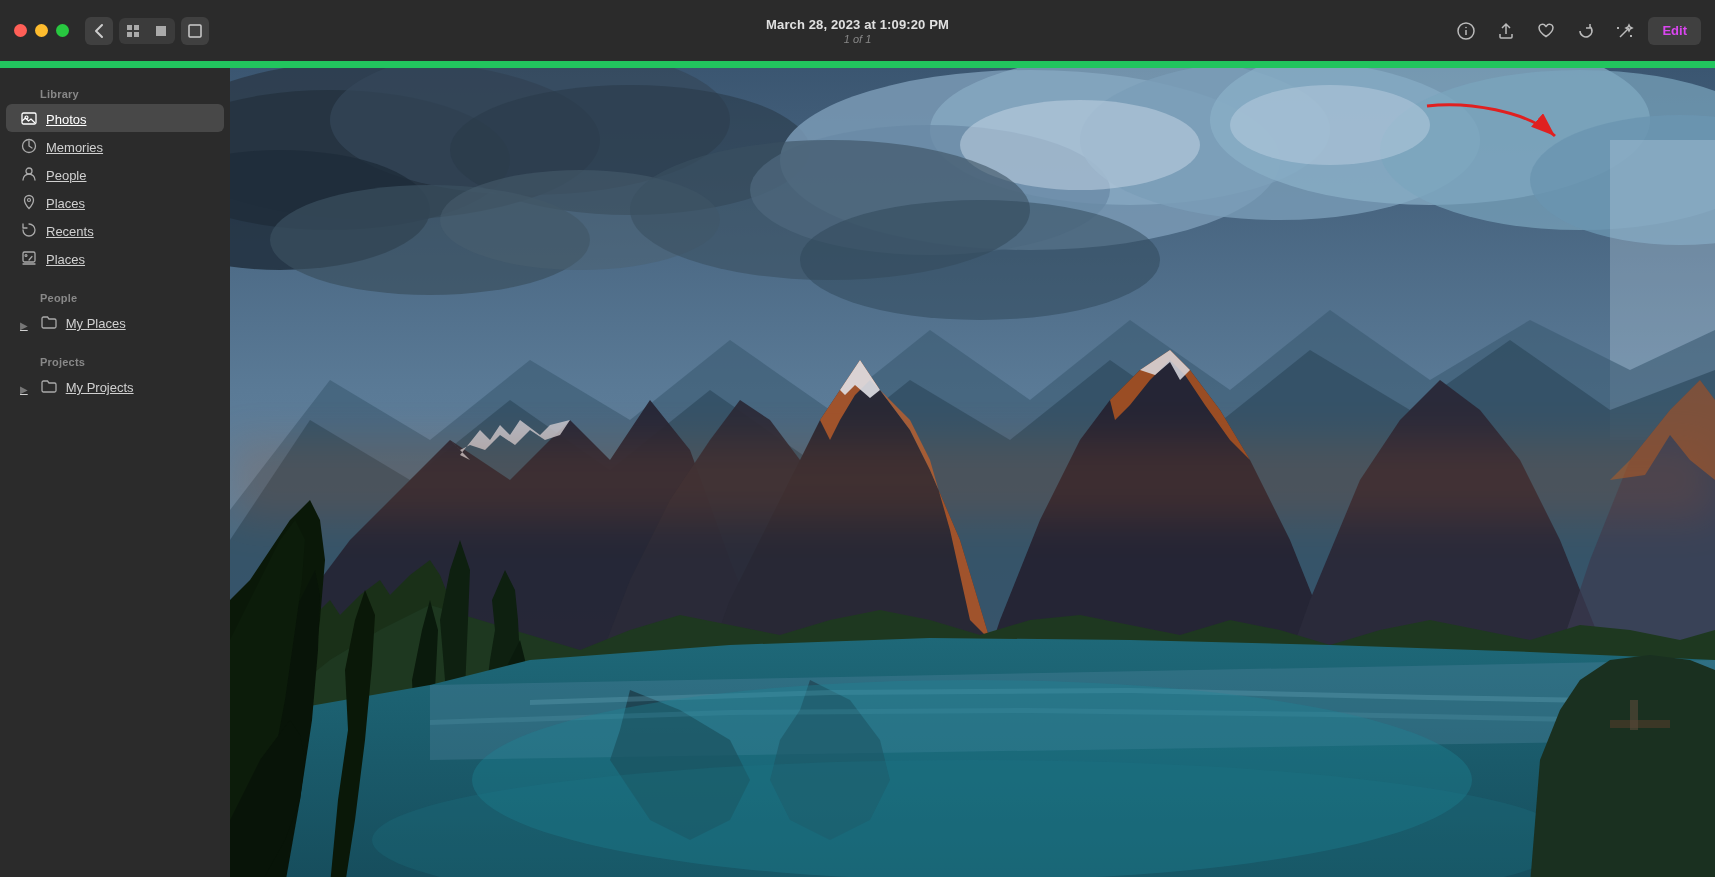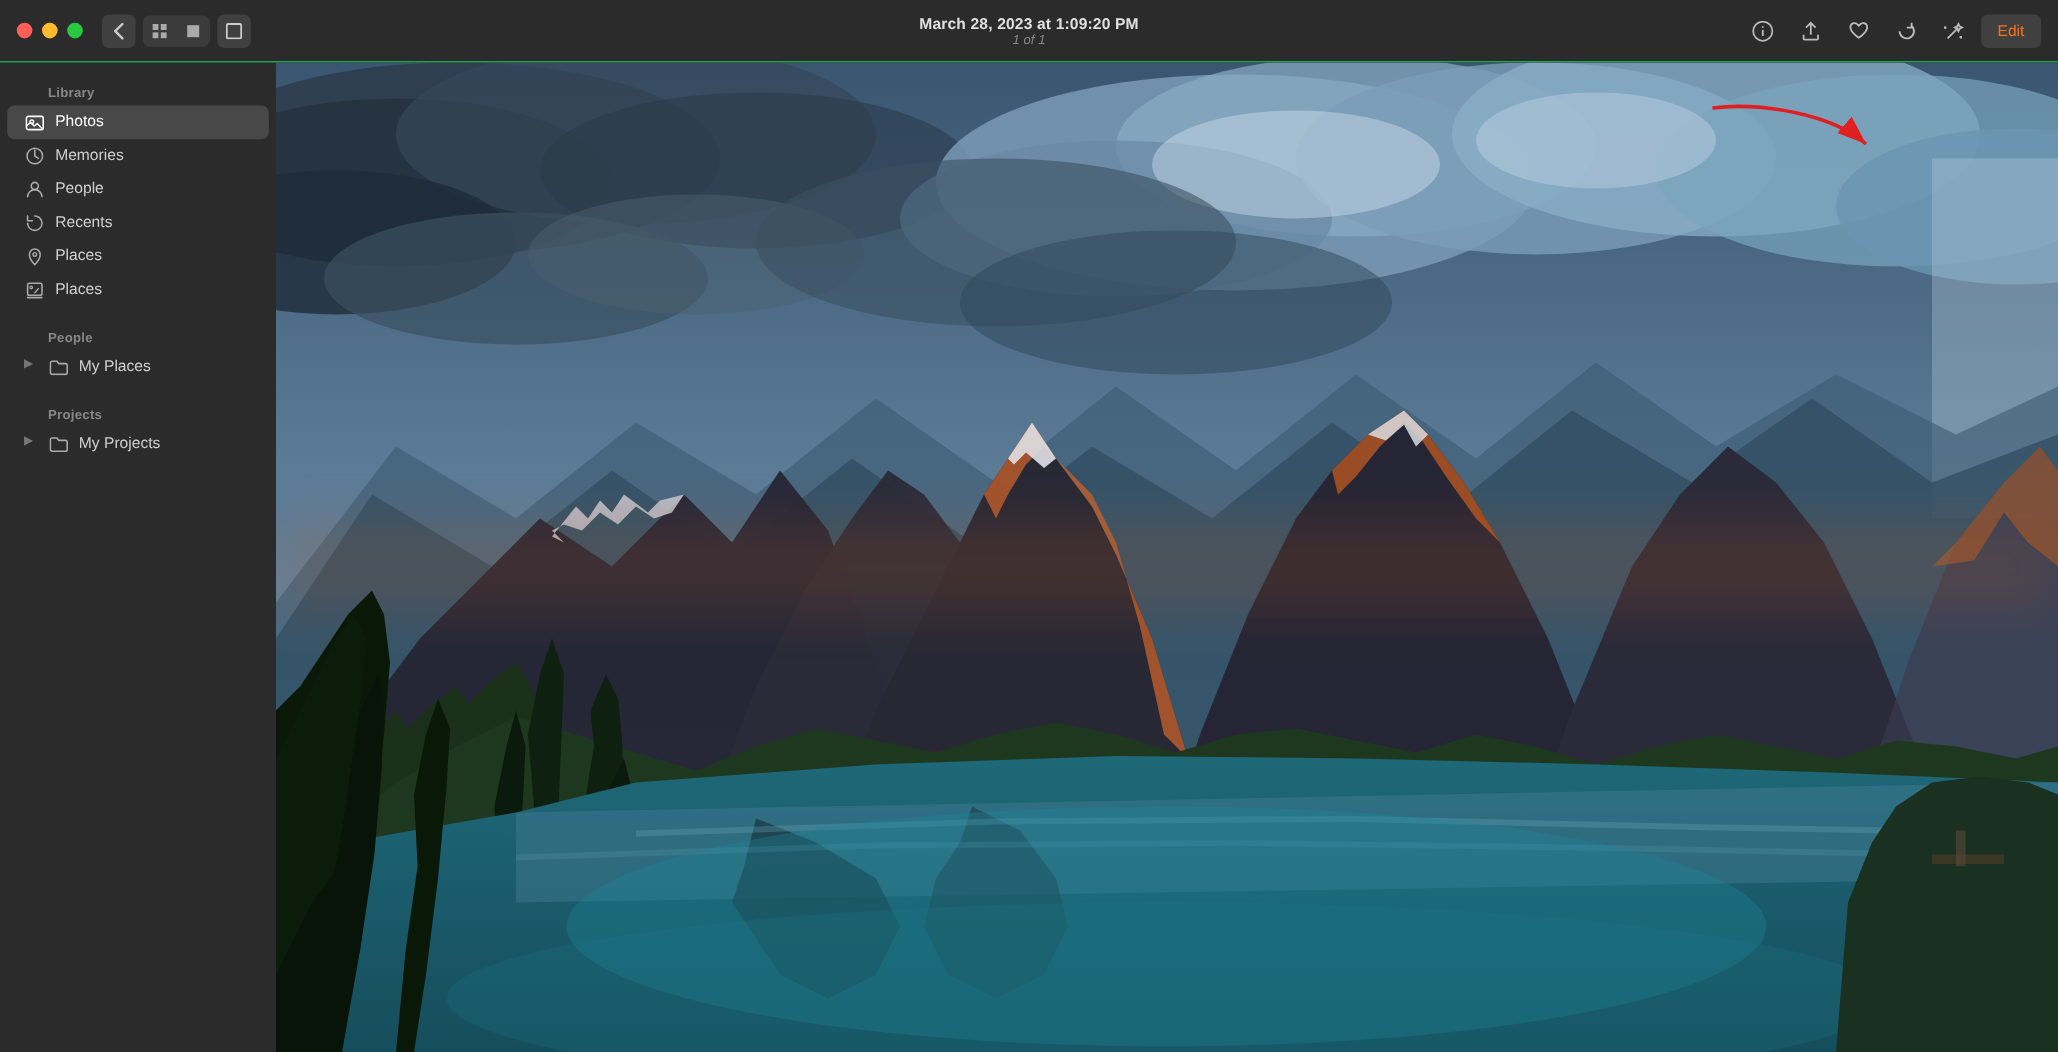--- a/index.html
+++ b/index.html
@@ -8,28 +8,28 @@
       height: 877px;
       overflow: hidden;
       font-family: -apple-system, BlinkMacSystemFont, "SF Pro Text", "Helvetica Neue", sans-serif;
       background: #1e1e1e;
       display: flex;
       flex-direction: column;
     }
 
     
     .titlebar {
-      height: 52px;
+      height: 68px;
       background: #2b2b2b;
       display: flex;
       align-items: center;
       justify-content: space-between;
       padding: 0 14px;
       flex-shrink: 0;
-      border-bottom: 1px solid #22c55e;
+      border-bottom: 7px solid #22c55e;
       position: relative;
     }
     .titlebar-left {
       display: flex;
       align-items: center;
       gap: 8px;
     }
     .traffic-lights {
       display: flex;
       gap: 8px;
@@ -117,23 +117,23 @@
       cursor: pointer;
       display: flex;
       align-items: center;
       justify-content: center;
       font-size: 16px;
     }
     .edit-btn {
       background: rgba(255,255,255,0.1);
       border: none;
       border-radius: 6px;
-      color: #f97316;
+      color: #d946ef;
       font-size: 13px;
-      font-weight: 400;
+      font-weight: 700;
       padding: 5px 14px;
       cursor: pointer;
       height: 28px;
       display: flex;
       align-items: center;
     }
 
     
     .main {
       display: flex;
@@ -153,28 +153,29 @@
       font-size: 11px;
       font-weight: 600;
       color: #888;
       padding: 8px 16px 4px 16px;
       text-transform: none;
       letter-spacing: 0.02em;
       margin-left: 24px;
     }
     .sidebar-item {
       display: flex;
-      align-items: flex-start;
+      align-items: flex-end;
       padding: 5px 14px;
       cursor: pointer;
       border-radius: 6px;
       margin: 0 6px;
       color: #d0d0d0;
       font-size: 13px;
       gap: 8px;
+      text-decoration: underline;
     }
     .sidebar-item.active { background: rgba(255,255,255,0.14); color: #fff; }
     .sidebar-icon {
       width: 18px;
       height: 18px;
       display: flex;
       align-items: center;
       justify-content: center;
       font-size: 14px;
       flex-shrink: 0;
@@ -328,35 +329,35 @@
           <circle cx="8" cy="5" r="3" stroke="#aaa" stroke-width="1.3"></circle>
           <path d="M2 14c0-3.3 2.7-6 6-6s6 2.7 6 6" stroke="#aaa" stroke-width="1.3" stroke-linecap="round"></path>
         </svg>
       </div>
       <span>People</span>
     </div>
 
     <div class="sidebar-item">
       <div class="sidebar-icon">
         <svg width="16" height="16" viewBox="0 0 16 16" fill="none">
+          <path d="M8 1.5C5.5 1.5 3.5 3.5 3.5 6c0 3.8 4.5 8.5 4.5 8.5S12.5 9.8 12.5 6c0-2.5-2-4.5-4.5-4.5z" stroke="#aaa" stroke-width="1.3"></path>
+          <circle cx="8" cy="6" r="1.5" stroke="#aaa" stroke-width="1.2"></circle>
+        </svg>
+      </div>
+      <span>Places</span>
+    </div>
+
+    <div class="sidebar-item">
+      <div class="sidebar-icon">
+        <svg width="16" height="16" viewBox="0 0 16 16" fill="none">
           <path d="M2 8a6 6 0 106-6" stroke="#aaa" stroke-width="1.3" stroke-linecap="round"></path>
           <path d="M2 2v4h4" stroke="#aaa" stroke-width="1.3" stroke-linecap="round" stroke-linejoin="round"></path>
         </svg>
       </div>
       <span>Recents</span>
-    </div>
-
-    <div class="sidebar-item">
-      <div class="sidebar-icon">
-        <svg width="16" height="16" viewBox="0 0 16 16" fill="none">
-          <path d="M8 1.5C5.5 1.5 3.5 3.5 3.5 6c0 3.8 4.5 8.5 4.5 8.5S12.5 9.8 12.5 6c0-2.5-2-4.5-4.5-4.5z" stroke="#aaa" stroke-width="1.3"></path>
-          <circle cx="8" cy="6" r="1.5" stroke="#aaa" stroke-width="1.2"></circle>
-        </svg>
-      </div>
-      <span>Places</span>
     </div>
 
     <div class="sidebar-item">
       <div class="sidebar-icon">
         <svg width="16" height="16" viewBox="0 0 16 16" fill="none">
           <rect x="2" y="2" width="12" height="10" rx="1.5" stroke="#aaa" stroke-width="1.3"></rect>
           <circle cx="5" cy="5.5" r="1" stroke="#aaa" stroke-width="1.1"></circle>
           <path d="M8 10l3-3.5" stroke="#aaa" stroke-width="1.2" stroke-linecap="round"></path>
           <path d="M2 14h12" stroke="#aaa" stroke-width="1.3" stroke-linecap="round"></path>
         </svg>

